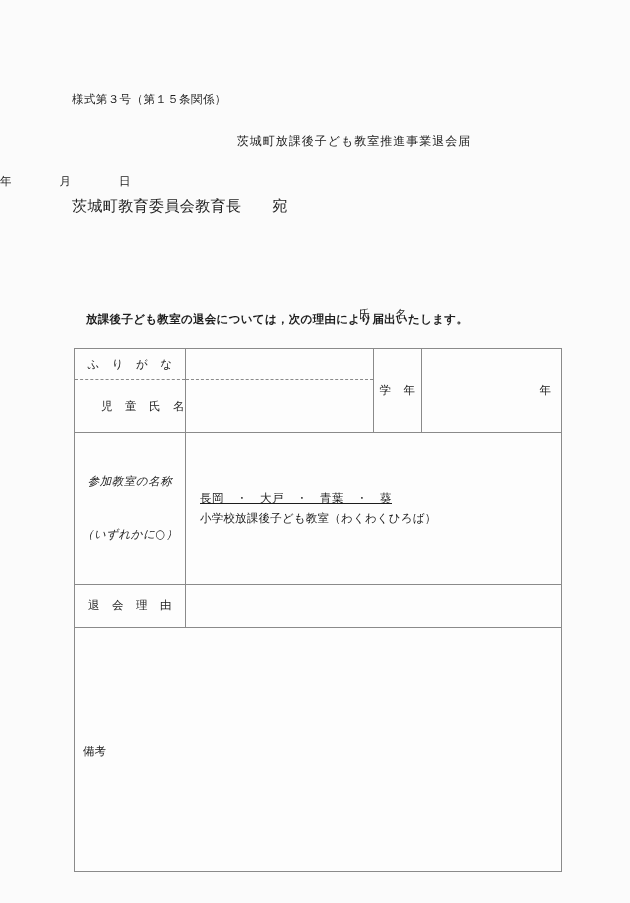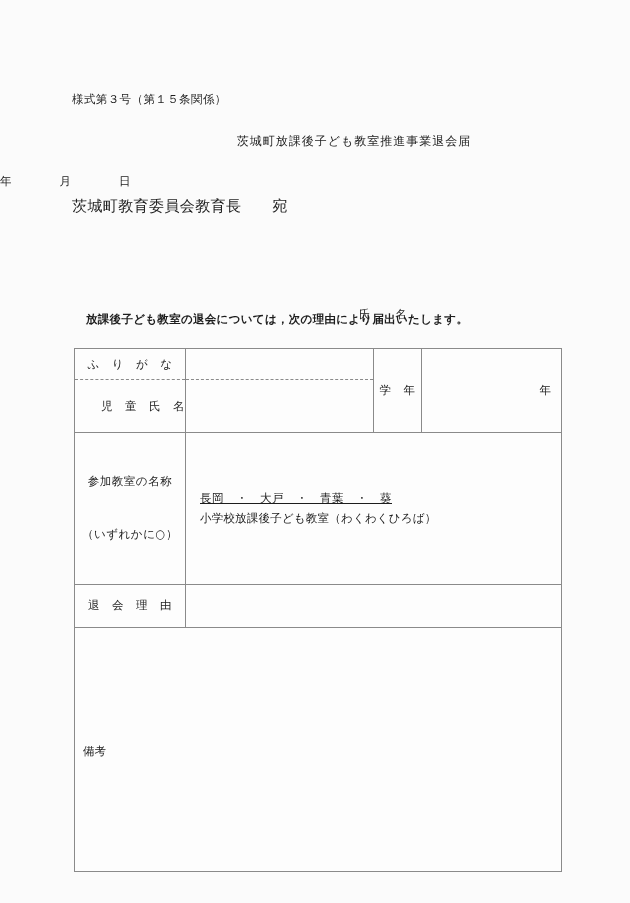--- a/index.html
+++ b/index.html
@@ -104,21 +104,21 @@
 
   .lbl {
     text-align: center;
     letter-spacing: 0.5px;
     white-space: pre;
   }
   .lbl-2line {
     line-height: 1.55;
     padding: 4px 0 !important;
   }
-  .lbl-2line span { display: block; white-space: pre; }
+  .lbl-2line span { display: block; white-space: pre; font-style: italic; }
 
   
   .dotted-bottom { border-bottom: 1px dashed #8a8a8a !important; }
   .dotted-top    { border-top: 1px dashed #8a8a8a !important; text-align: right; }
 
   .cell-right {
     text-align: right;
     padding-right: 10px !important;
     white-space: pre;
   }

